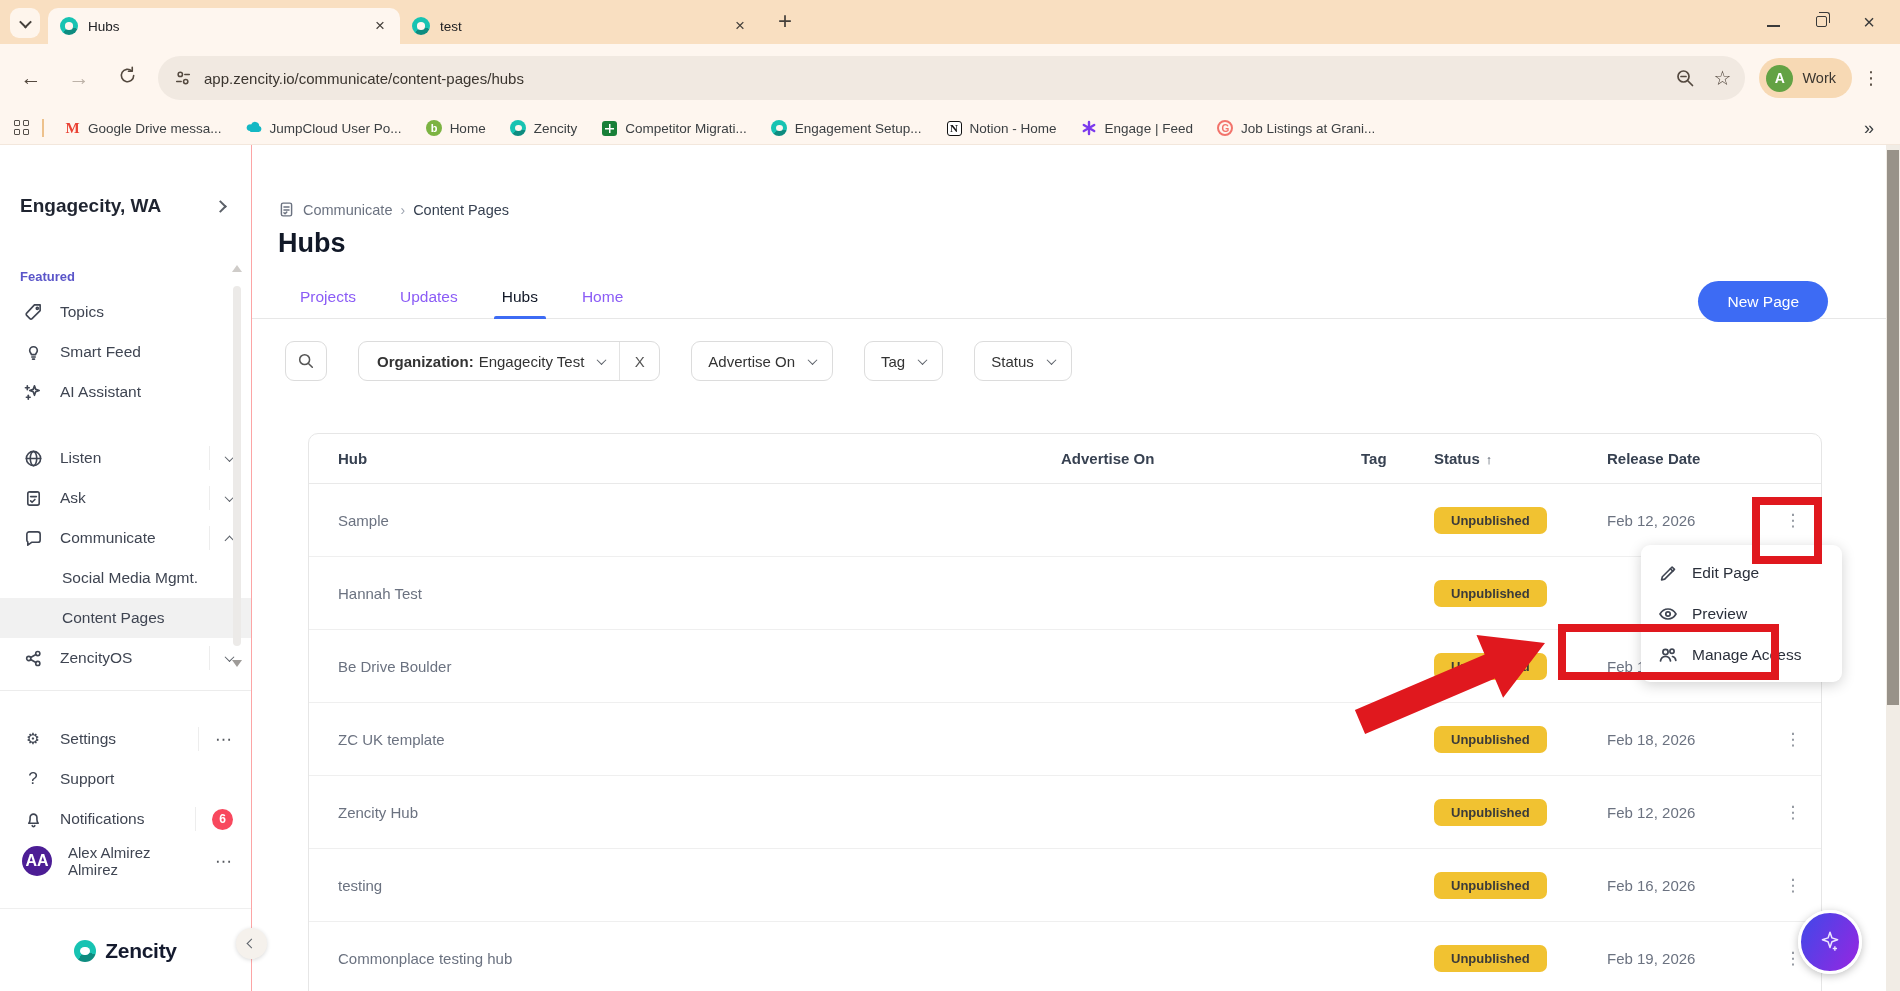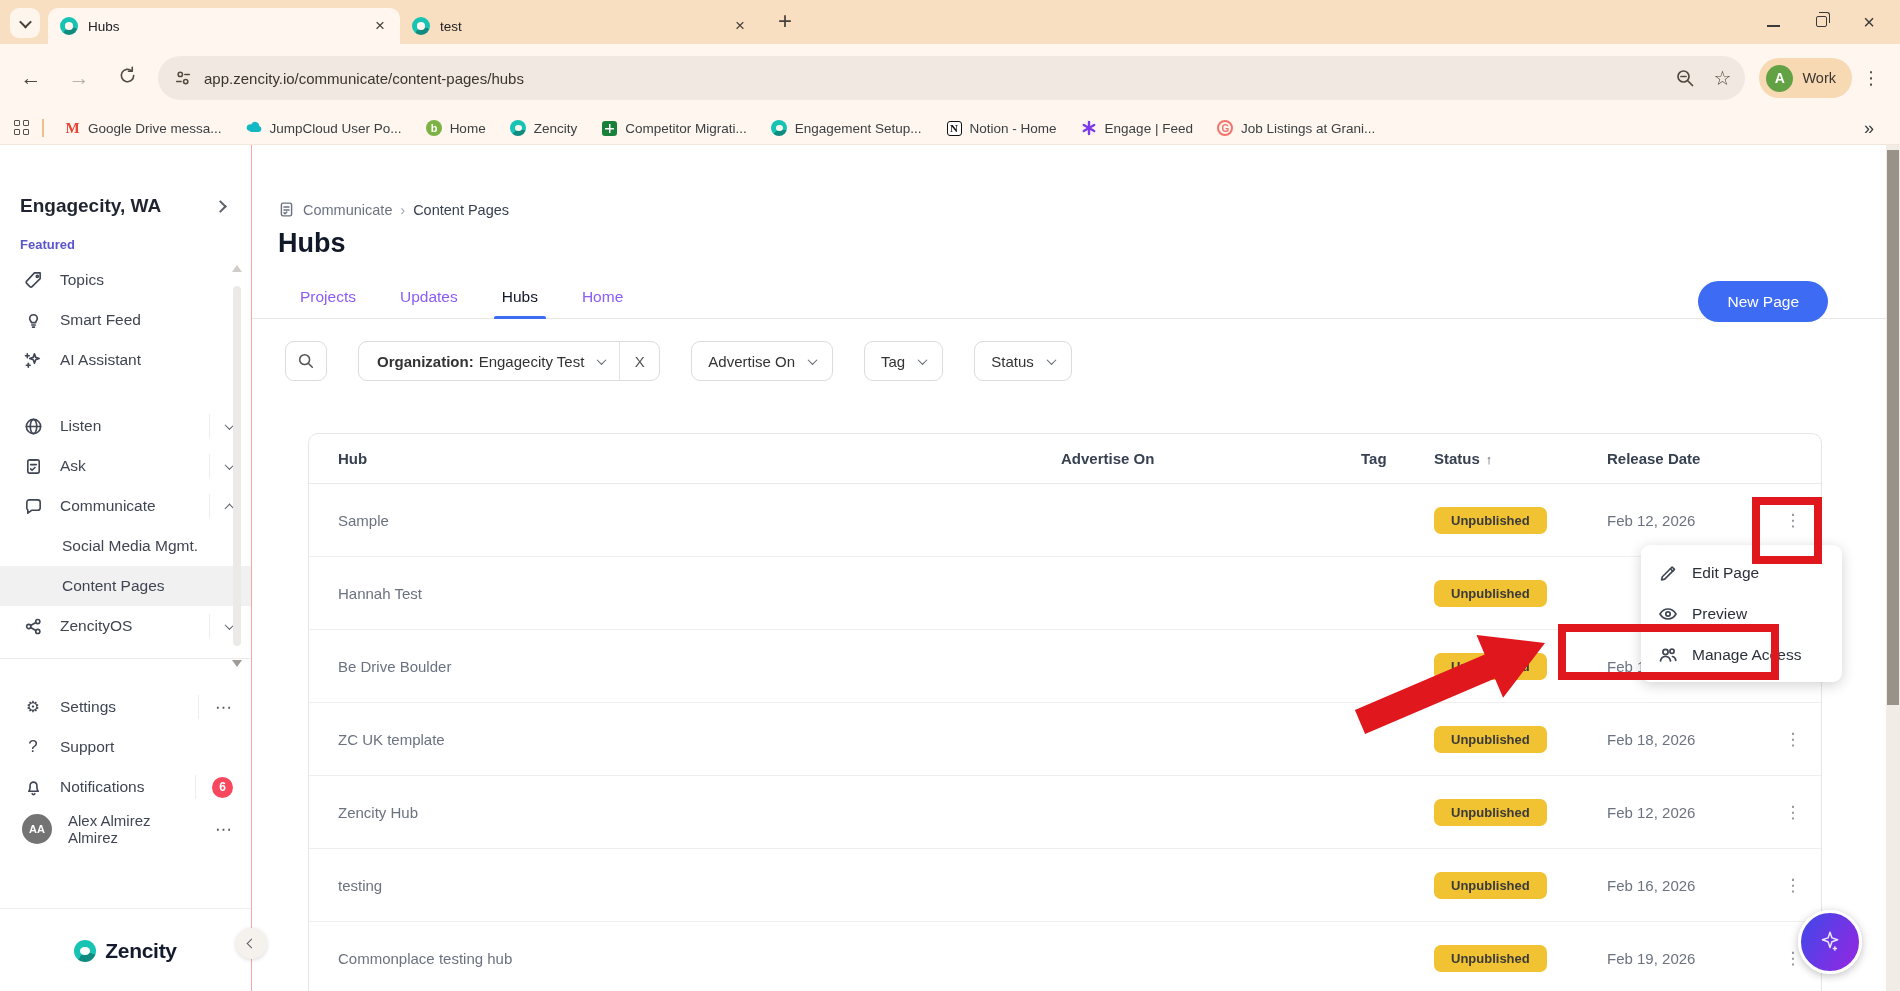--- a/index.html
+++ b/index.html
@@ -56,32 +56,32 @@
   .zc-swirl.s22 { width:22px; height:22px; }
   .zc-swirl::before { content:""; position:absolute; inset:0; border-radius:50%; background:conic-gradient(from 220deg, #17C3B2 0 250deg, #0E8C80 250deg 360deg); }
   .zc-swirl::after { content:""; position:absolute; left:28%; top:30%; width:44%; height:40%; border-radius:50%; background:#FEF6EF; }
   .on-white.zc-swirl::after { background:#fff; }
 
   
   .app { position:absolute; top:145px; left:0; width:1900px; height:846px; background:#fff; display:flex; }
   .sidebar { width:252px; height:100%; border-right:1px solid #fca5a5; position:relative; padding-top:50px; flex:none; }
   .org-row { display:flex; align-items:center; justify-content:space-between; padding:0 26px 0 20px; }
   .org-name { font-size:19px; font-weight:bold; color:#1F2430; }
-  .section-label { font-size:13px; font-weight:bold; color:#5A55C9; padding:0 20px; margin-top:20px; margin-bottom:8px; }
+  .section-label { font-size:13px; font-weight:bold; color:#5A55C9; padding:0 20px; margin-top:52px; margin-bottom:8px; }
   .side-item { display:flex; align-items:center; height:40px; padding:0 18px 0 22px; font-size:15.5px; color:#3F4552; cursor:pointer; gap:16px; }
   .side-item .lbl { flex:1; }
   .side-item .vdiv { width:1px; height:24px; background:#EDEDED; }
   .side-ico { width:22px; display:flex; align-items:center; justify-content:center; flex:none; color:#3F4552; }
   .side-sub { padding-left:62px; }
   .side-sub.activeitem { background:#F1F1F1; }
   .nav-gap { height:26px; }
   .side-divider { border-top:1px solid #ECECEC; margin-top:12px; }
   .bottom-group { margin-top:28px; }
   .notif-badge { width:21px; height:21px; border-radius:50%; background:#F8485E; color:#fff; font-size:12px; font-weight:bold; display:flex; align-items:center; justify-content:center; }
-  .user-avatar { width:30px; height:30px; border-radius:50%; background:#737373; color:#fff; font-size:11px; font-weight:bold; display:flex; align-items:center; justify-content:center; flex:none; }
+  .user-avatar { width:30px; height:30px; border-radius:50%; background:#4c1d95; color:#fff; font-size:16px; font-weight:bold; display:flex; align-items:center; justify-content:center; flex:none; }
   .dots { color:#55595F; font-size:17px; letter-spacing:1px; }
   .side-logo-row { position:absolute; bottom:28px; left:0; width:100%; display:flex; align-items:center; justify-content:center; gap:9px; border-top:1px solid #EFEFEF; padding-top:30px; }
   .side-logo-text { font-size:21px; font-weight:bold; color:#141A2E; letter-spacing:-0.3px; }
   .collapse-btn { position:absolute; right:-16px; bottom:32px; width:31px; height:31px; border-radius:50%; background:#F5F1EC; box-shadow:0 1px 4px rgba(0,0,0,.15); display:flex; align-items:center; justify-content:center; cursor:pointer; z-index:5; }
   .mini-scroll { position:absolute; right:10px; top:120px; width:8px; }
   .mini-thumb { width:8px; height:360px; background:#ECEAE8; border-radius:4px; margin:14px 0; }
   .tri-up { width:0; height:0; border-left:5px solid transparent; border-right:5px solid transparent; border-bottom:7px solid #CFCCC9; margin-left:-1px; }
   .tri-dn { width:0; height:0; border-left:5px solid transparent; border-right:5px solid transparent; border-top:7px solid #9E9B98; margin-left:-1px; margin-top:6px; }
 
   .main { flex:1; position:relative; padding-top:56px; }

